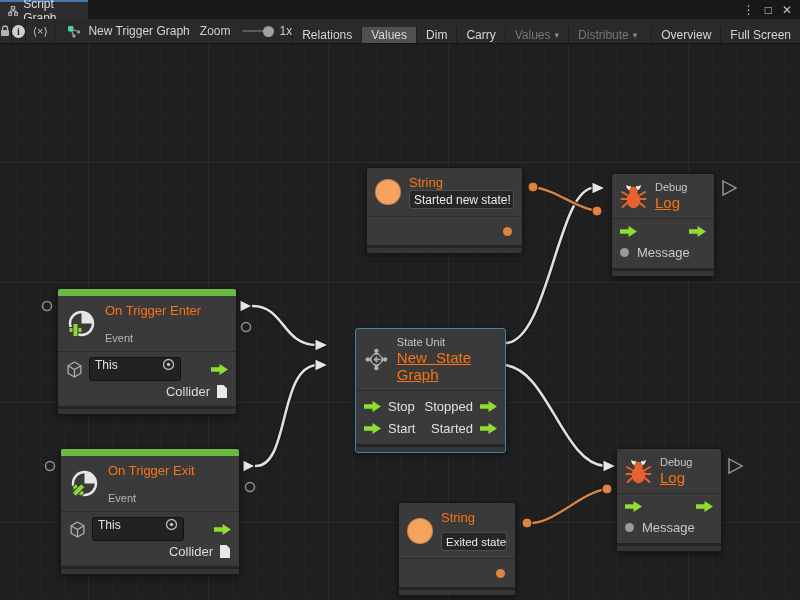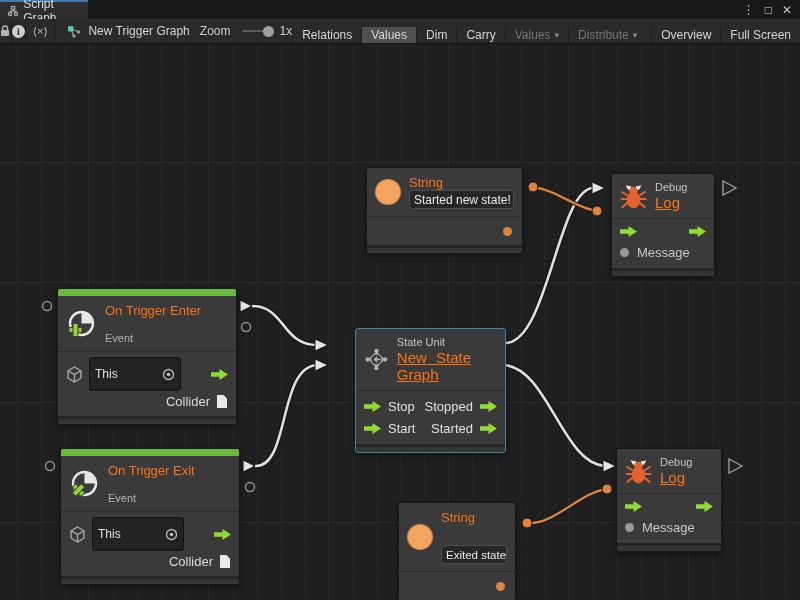--- a/index.html
+++ b/index.html
@@ -64,22 +64,22 @@
   .greenstrip { height:7px; background:#69ba41; border-radius:2px 2px 0 0; }
 
   .big-dot { width:26px; height:26px; border-radius:50%; background:#f4a45e;
     box-shadow:inset 0 0 0 1px rgba(0,0,0,.18); flex:0 0 auto; }
   .port-dot { width:9px; height:9px; border-radius:50%; background:#e2823f; display:inline-block; }
   .gray-dot { width:9px; height:9px; border-radius:50%; background:#9a9a9a; display:inline-block; }
 
   .n-input { background:#262626; border:1px solid #4d4d4d; border-radius:3px; height:19px;
     display:flex; align-items:center; padding:0 4px; font-size:12px; color:#eaeaea;
     white-space:nowrap; overflow:hidden; }
-  .n-field { background:#222; border:1px solid #121212; border-radius:3px; height:34px; width:92px;
-    display:flex; align-items:center; padding:0 5px; font-size:12px; color:#e2e2e2; }
+  .n-field { background:#222; border:1px solid #121212; border-radius:3px; height:24px; width:92px;
+    display:flex; align-items:flex-start; padding:0 5px; font-size:12px; color:#e2e2e2; }
   .n-field .picker { margin-left:auto; }
 
   #n-string-top { left:366px; top:123px; width:157px; }
   #n-string-bot { left:398px; top:458px; width:118px; }
   #n-debug-top  { left:611px; top:129px; width:104px; }
   #n-debug-bot  { left:616px; top:404px; width:106px; }
   #n-enter { left:57px;  top:244px; width:180px; }
   #n-exit  { left:60px;  top:404px; width:180px; }
   #n-state { left:331px; top:284px; width:151px;margin-left:24px; }
 
@@ -417,21 +417,21 @@
         </div>
       </div>
       <div class="n-foot"></div>
     </div>
 
     <div class="node" id="n-string-bot">
       <div class="n-head">
         <div class="big-dot"></div>
         <div style="flex:1;min-width:0">
           <div class="n-title">String</div>
-          <div class="n-input" style="margin-top:20px;font-size:11.5px">Exited state</div>
+          <div class="n-input" style="margin-top:7px;font-size:11.5px">Exited state</div>
         </div>
       </div>
       <div class="n-body str-body">
         <span class="port-dot"></span>
       </div>
       <div class="n-foot"></div>
     </div>
 
     <div class="node" id="n-debug-bot">
       <div class="n-head">

